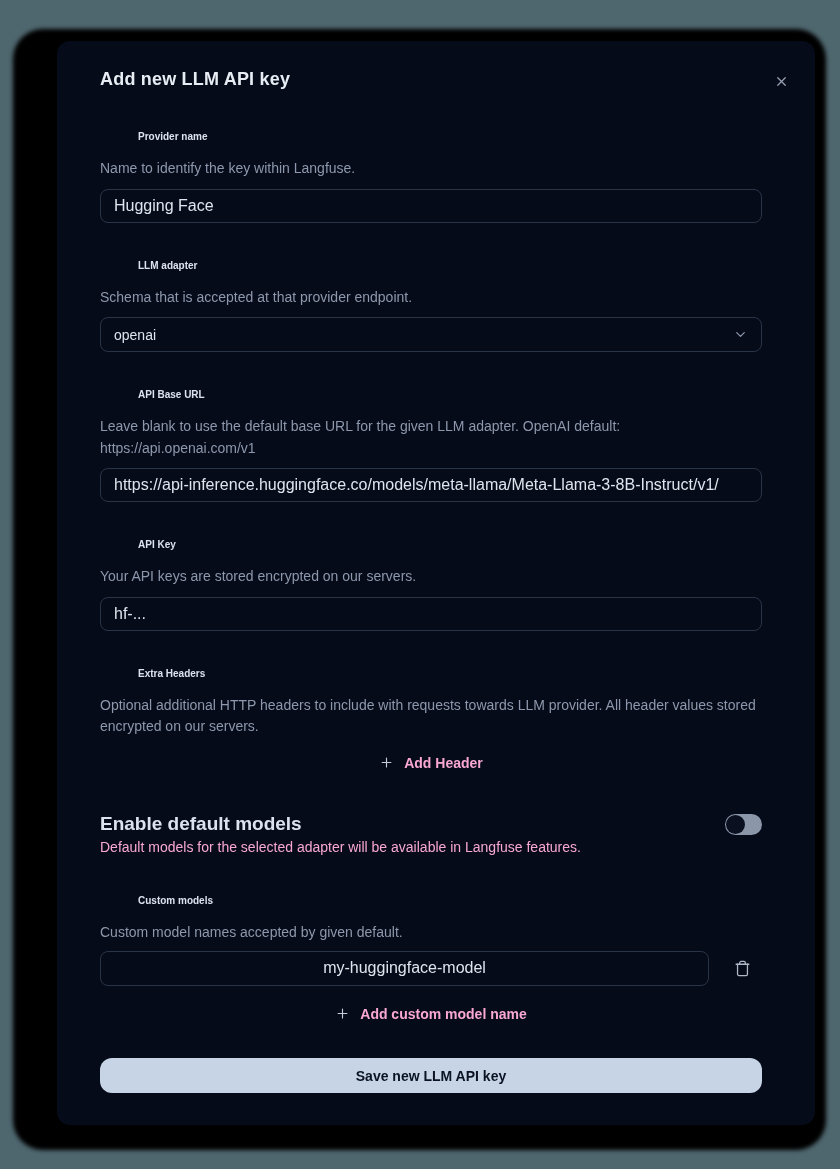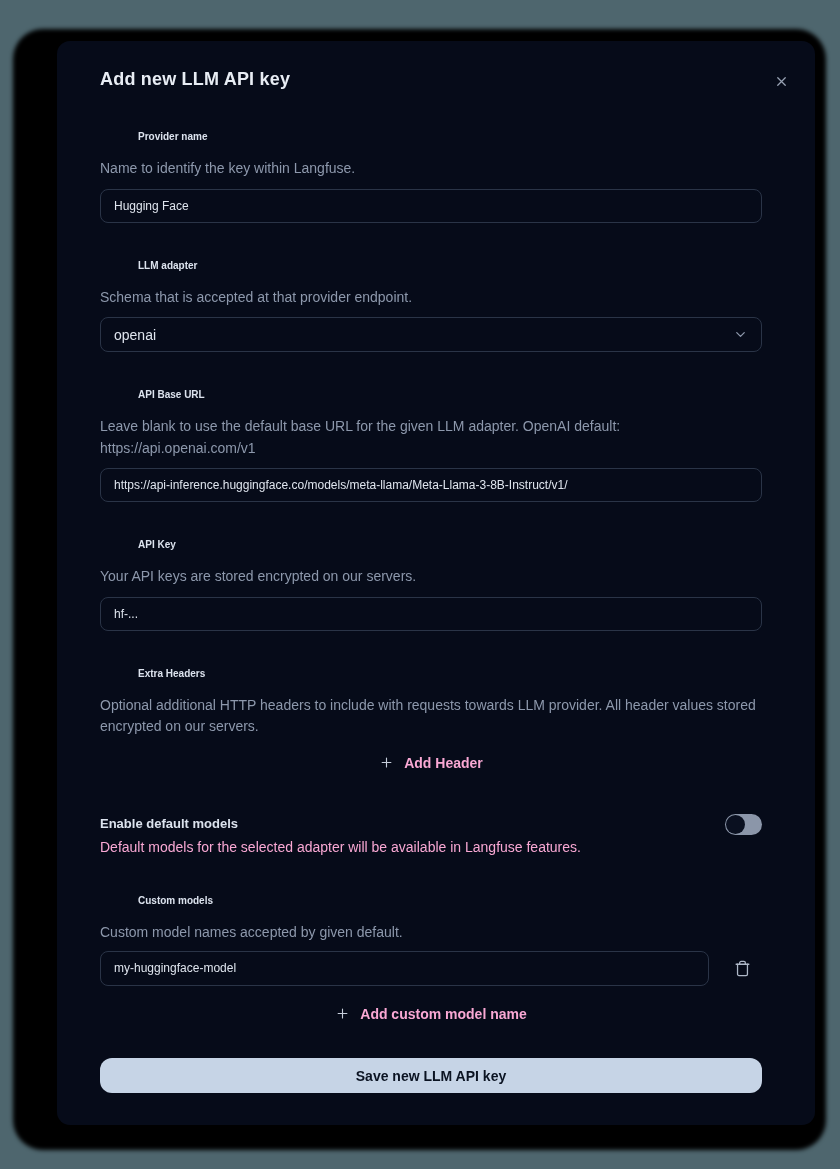--- a/index.html
+++ b/index.html
@@ -64,21 +64,21 @@
   }
   .text-input {
     display: block;
     width: 100%;
     height: 34px;
     background: transparent;
     border: 1px solid #2a3447;
     border-radius: 8px;
     padding: 0 13px;
     font-family: "Liberation Sans", sans-serif;
-    font-size: 12px;
+    font-size: 16px;
     color: #dfe5ee;
     outline: none;
   }
   .select {
     display: flex;
     align-items: center;
     justify-content: space-between;
     width: 100%;
     height: 35px;
     border: 1px solid #2a3447;
@@ -107,21 +107,21 @@
   }
   .add-btn .plus-icon { color: #c6cedb; display: flex; }
   .toggle-section {
     display: flex;
     align-items: flex-start;
     justify-content: space-between;
     margin: 40px 0 34px 0;
   }
   .toggle-texts { flex: 1; }
   .toggle-label {
-    font-size: 13px;
+    font-size: 19px;
     line-height: 20px;
     font-weight: 700;
     color: #dce3ee;
     margin-bottom: 3px;
   }
   .toggle-desc {
     font-size: 14px;
     line-height: 20px;
     color: #f9a8d4;
   }
@@ -136,21 +136,21 @@
     margin-top: 0;
   }
   .switch .knob {
     position: absolute;
     left: 1px; top: 1px;
     width: 19px; height: 19px;
     border-radius: 50%;
     background: #0a1020;
   }
   .custom-row { display: flex; align-items: center; }
-  .custom-row .text-input { flex: 1; height: 35px; }
+  .custom-row .text-input { flex: 1; height: 35px; text-align: center; }
   .trash-btn {
     background: transparent;
     border: none;
     color: #aeb8c8;
     cursor: pointer;
     margin-left: 25px;
     margin-right: 11px;
     padding: 0;
     display: flex;
     align-items: center;

